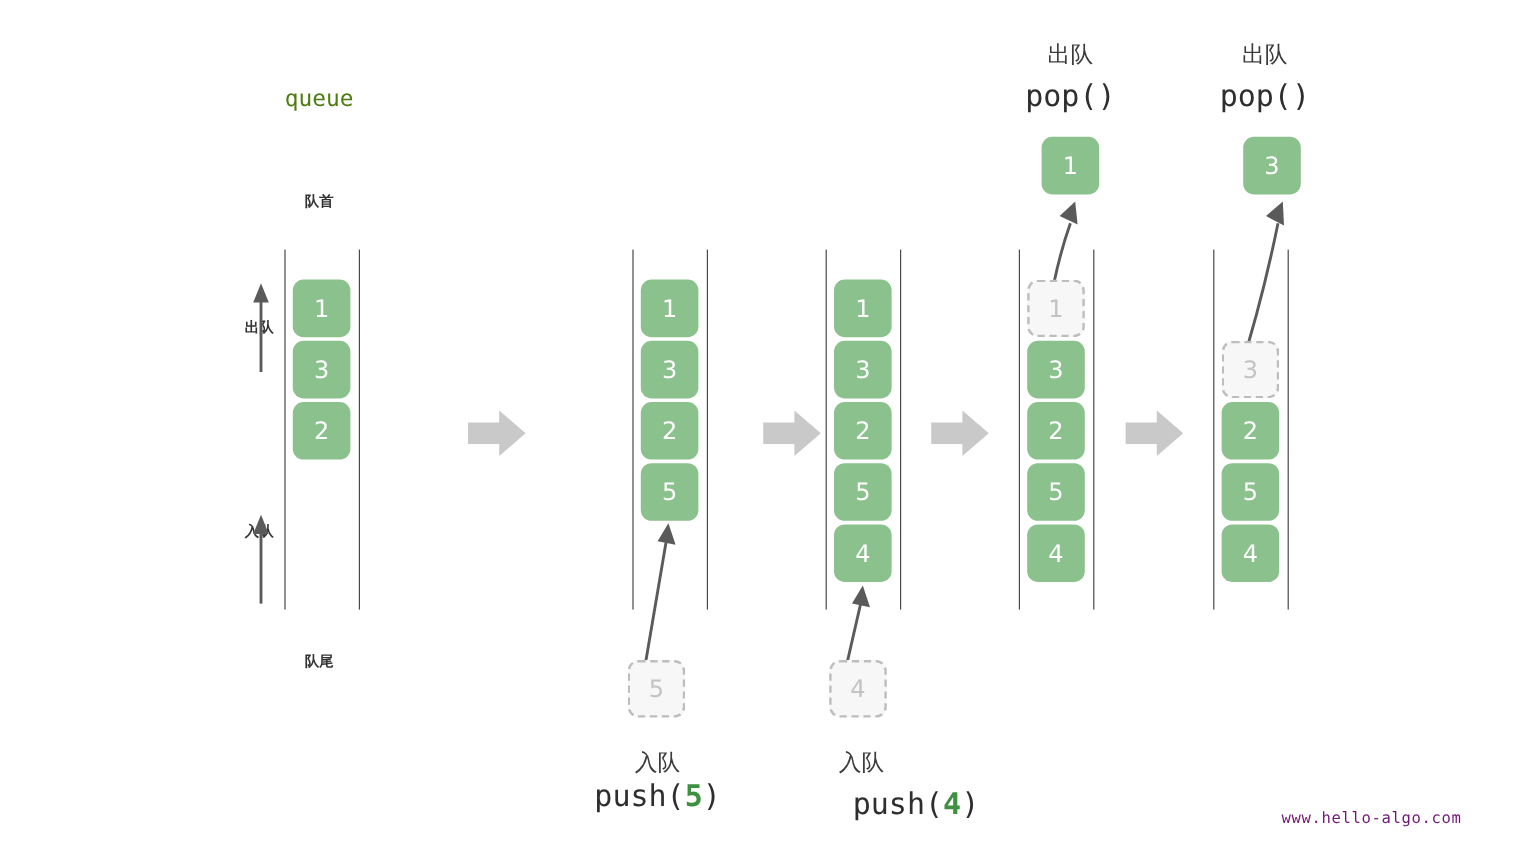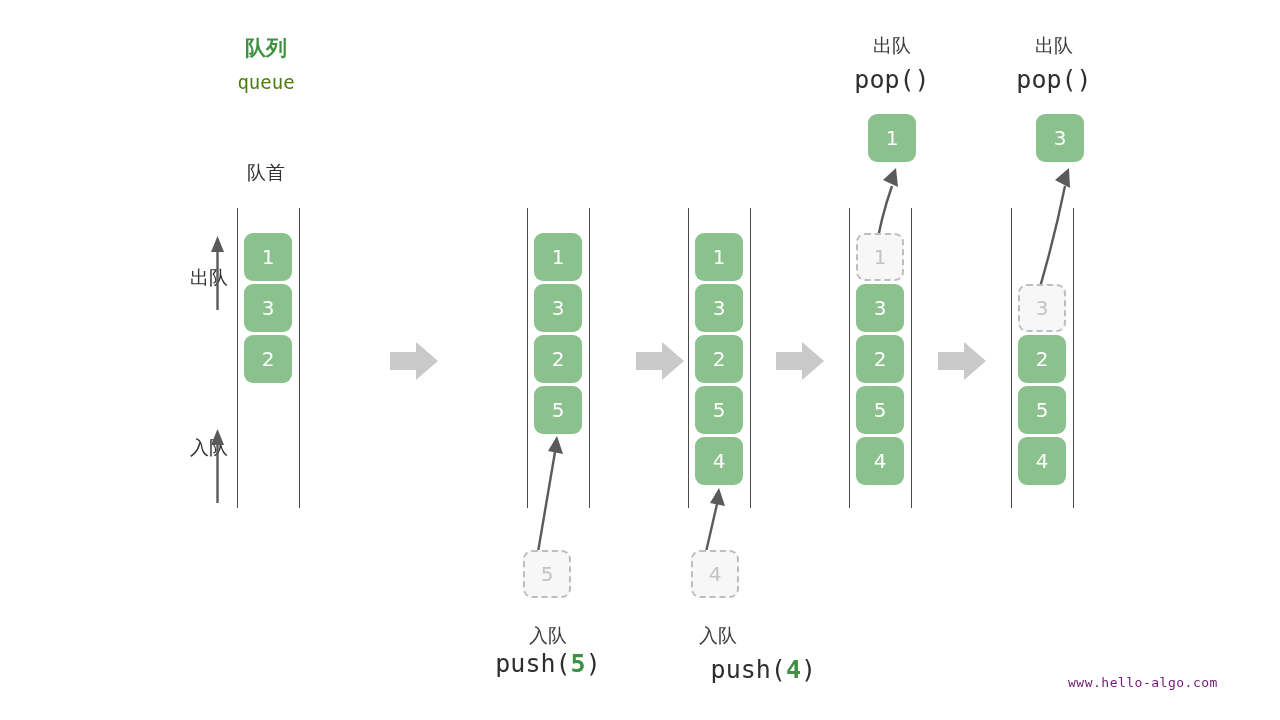--- a/index.html
+++ b/index.html
@@ -15,21 +15,21 @@
   
   .title-cn{
     font-size:21px;font-weight:bold;color:#3f9142;
     text-align:center;white-space:nowrap;
   }
   .title-en{
     font-family:"DejaVu Sans Mono","Liberation Mono",monospace;
     font-size:19px;color:#4d7c0f;text-align:center;white-space:nowrap;
   }
   .label-bold{
-    font-size:19px;font-weight:normal;color:#333333;
+    font-size:12px;font-weight:bold;color:#333333;
     text-align:center;white-space:nowrap;
   }
   .op-cn{
     font-size:19px;color:#3c3c3c;text-align:center;white-space:nowrap;
   }
   .op-code{
     font-family:"DejaVu Sans Mono","Liberation Mono",monospace;
     font-size:25px;color:#2e2e2e;text-align:center;white-space:nowrap;
   }
   .op-code .arg{color:#3f9142;font-weight:bold;}
@@ -57,23 +57,23 @@
   }
   .cell.popped{background:#8ac18c;color:#ffffff;}
 
   svg{position:absolute;overflow:visible;}
 </style>
 </head>
 <body>
 
 <div class="stage">
 
-  <div class="abs title-cn" style="left:166px;top:34px;width:200px;">队列</div>
   <div class="abs title-en" style="left:166px;top:71px;width:200px;">queue</div>
   <div class="abs label-bold" style="left:166px;top:160px;width:200px;">队首</div>
+  <div class="abs label-bold" style="left:166px;top:543px;width:200px;">队尾</div>
 
   <div class="abs label-bold" style="left:118px;top:265px;width:110px;text-align:right;">出队</div>
   <svg class="abs" style="left:206px;top:232px;width:24px;height:80px;">
     <line x1="11.5" y1="78" x2="11.5" y2="16" stroke="#5a5a5a" stroke-width="2.4"></line>
     <polygon points="11.5,4 18,20 5,20" fill="#5a5a5a"></polygon>
   </svg>
 
   <div class="abs label-bold" style="left:118px;top:435px;width:110px;text-align:right;">入队</div>
   <svg class="abs" style="left:206px;top:425px;width:24px;height:80px;">
     <line x1="11.5" y1="78" x2="11.5" y2="16" stroke="#5a5a5a" stroke-width="2.4"></line>

